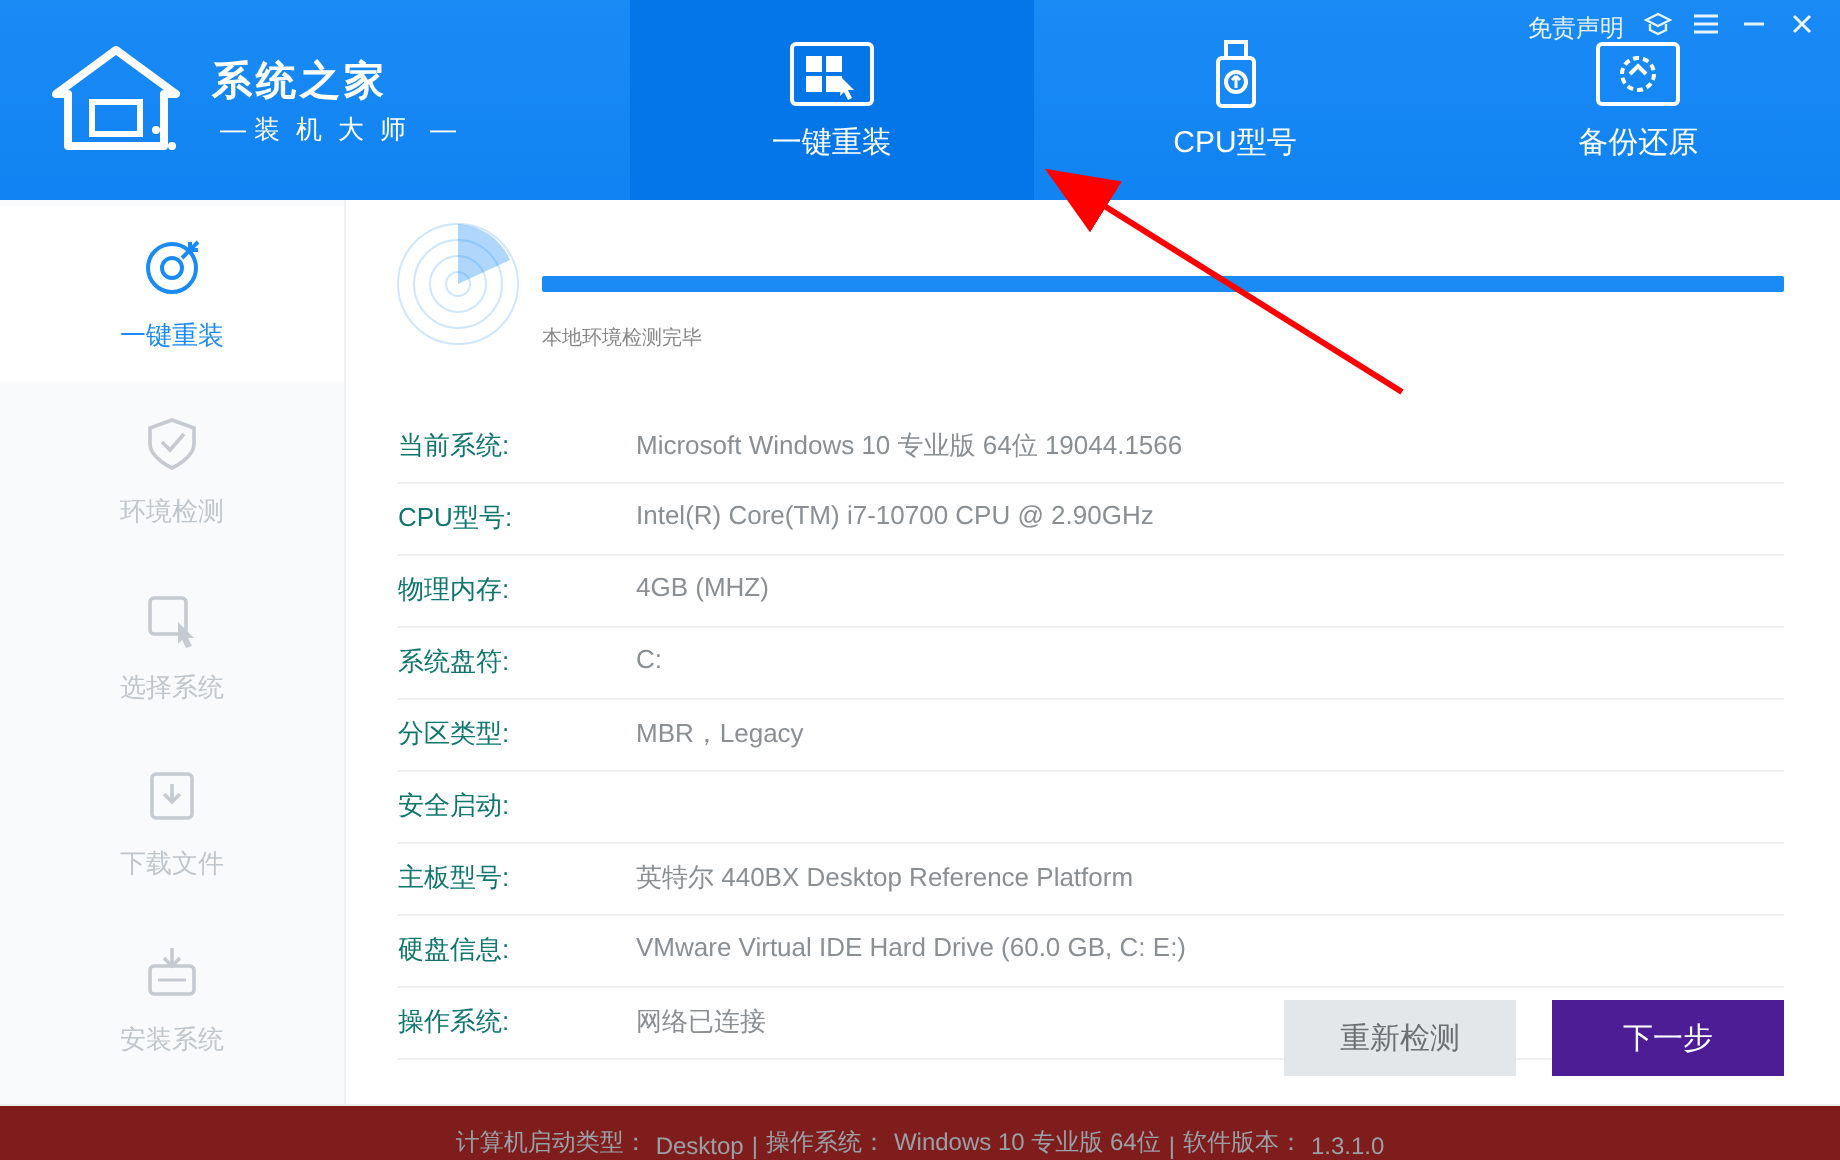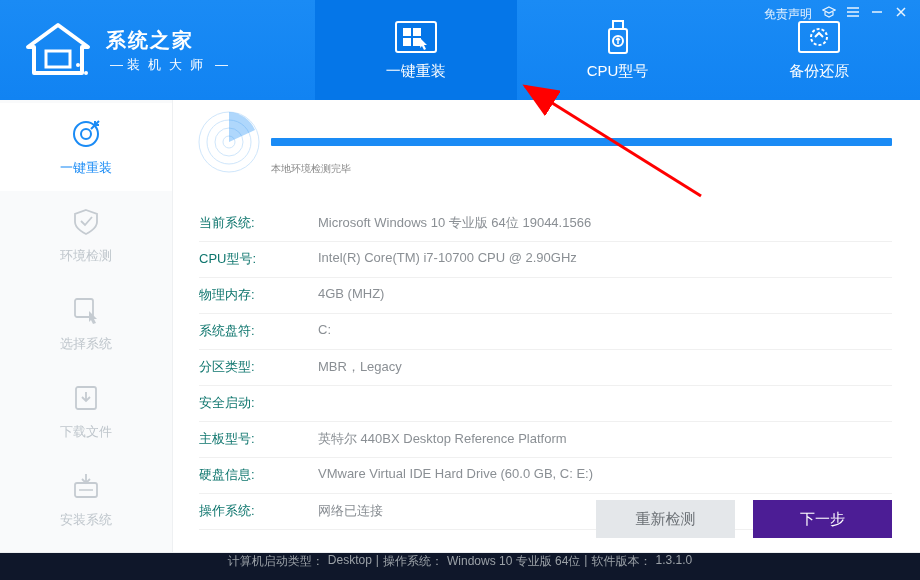--- a/index.html
+++ b/index.html
@@ -26,24 +26,24 @@
 .content { flex: 1; padding: 12px 28px 0 26px; position: relative; }
 .radar { position: absolute; left: 24px; top: 10px; width: 64px; height: 64px; }
 .progress-row { margin-left: 72px; padding-top: 26px; }
 .progress-bar { height: 8px; background: #1a8bf5; border-radius: 1px; }
 .progress-label { color: #888; font-size: 10px; margin-top: 16px; }
 .info-list { margin-top: 30px; }
 .info-row { display: flex; padding: 8px 0 9px; border-bottom: 1px solid #f0f0f0; color: #8a8f94; font-size: 13px; }
 .info-key { width: 80px; color: #0f766e; }
 .info-val { flex: 1; margin-left: 39px; }
 .btn-row { position: absolute; right: 28px; bottom: 14px; display: flex; gap: 18px; }
-.btn { width: 139px; height: 38px; display: flex; align-items: center; justify-content: center; font-size: 15px; cursor: pointer; }
+.btn { width: 116px; height: 38px; display: flex; align-items: center; justify-content: center; font-size: 15px; cursor: pointer; }
 .btn-secondary { background: #e4e7ea; color: #6b7075; }
 .btn-primary { background: #4c1d95; color: #fff; }
-.statusbar { height: 28px; background: #0f172a; border-top: 1px solid #eceef0; display: flex; align-items: flex-start; justify-content: center; color: #9aa0a6; font-size: 12px; gap: 4px; }
+.statusbar { height: 28px; background: #7f1d1d; border-top: 1px solid #eceef0; display: flex; align-items: flex-end; justify-content: center; color: #9aa0a6; font-size: 12px; gap: 4px; }
 .arrow { position: absolute; pointer-events: none; }
 </style>
 </head>
 <body>
 
 <div class="header">
   <div class="logo-area">
     <div class="logo-icon">
       <svg width="72" height="58" viewBox="0 0 72 58">
           <path d="M36 4 L66 26 L60 26 L60 52 L12 52 L12 26 L6 26 Z" fill="none" stroke="#fff" stroke-width="4" stroke-linejoin="round"></path>

